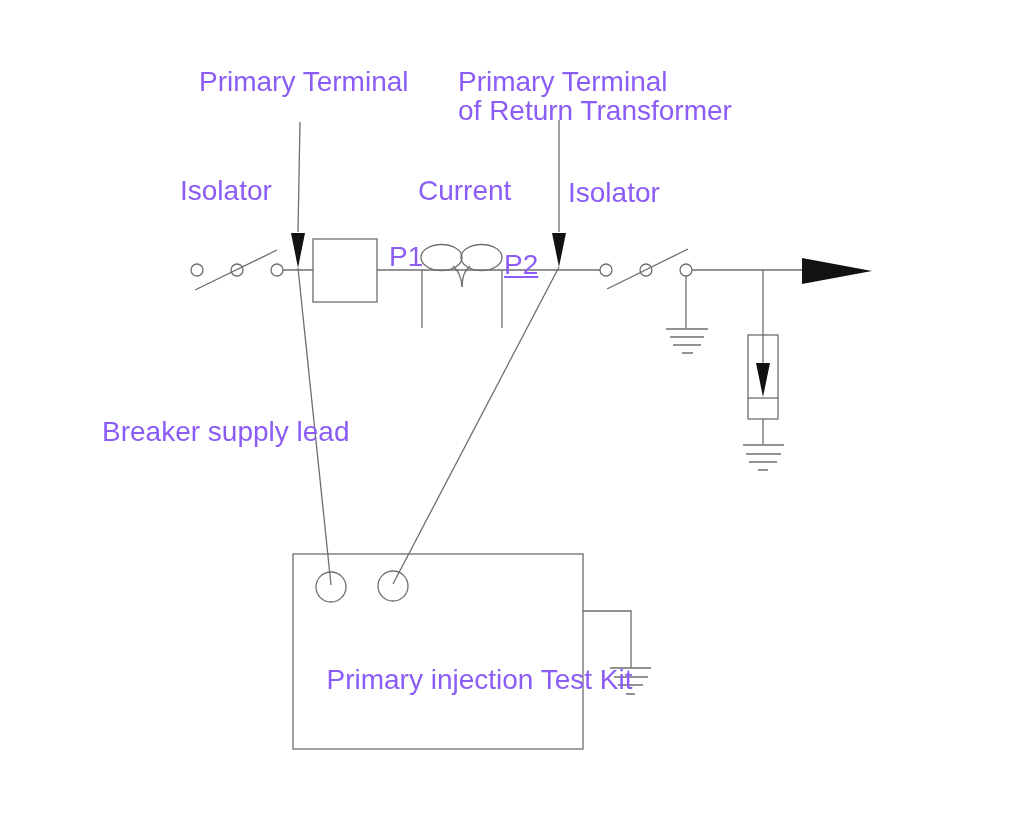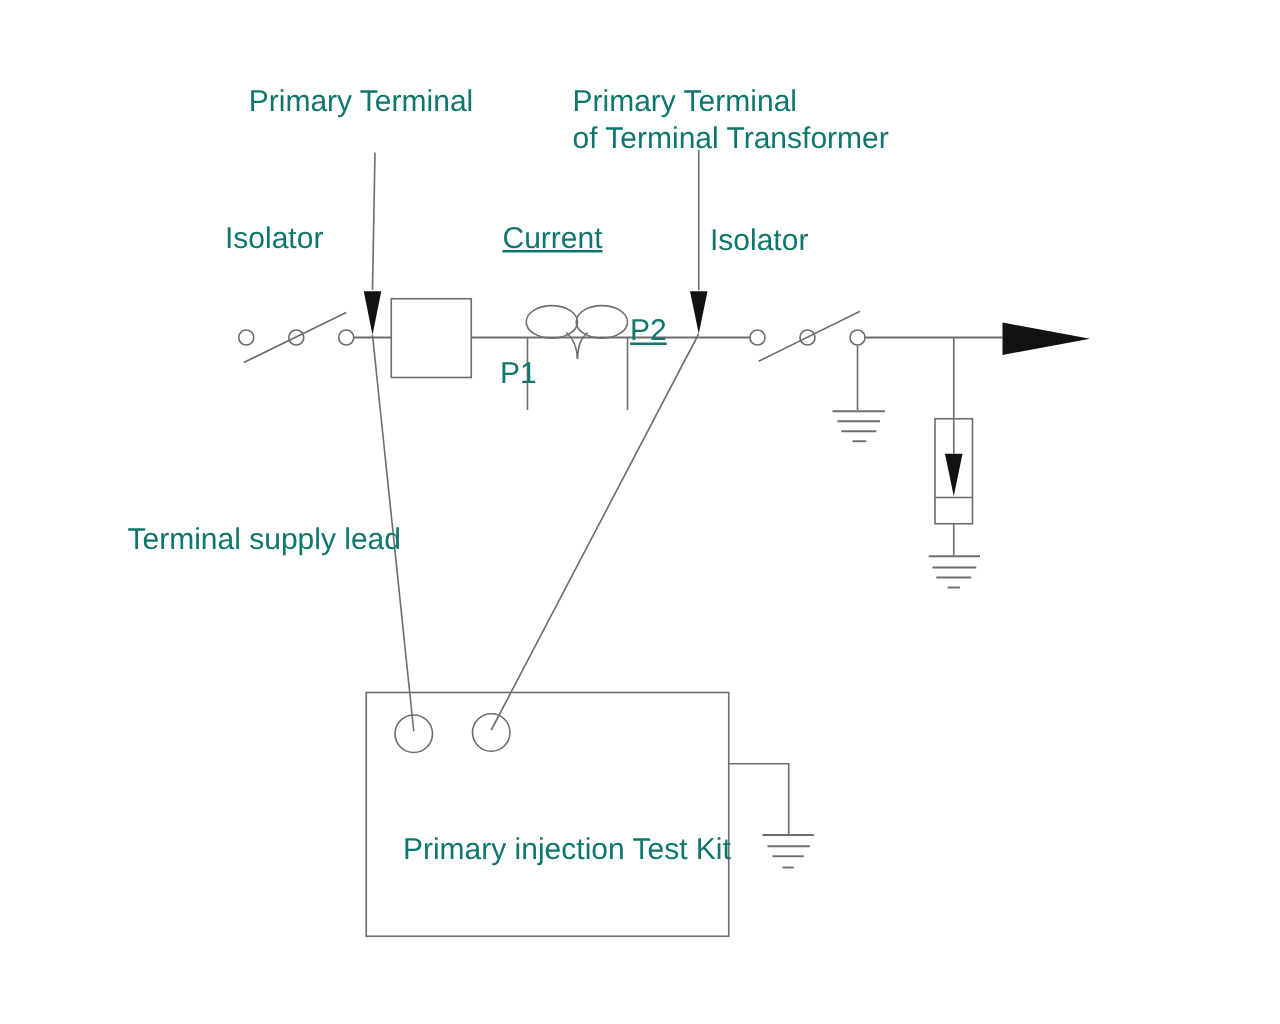--- a/index.html
+++ b/index.html
@@ -16,23 +16,23 @@
     color: #1f1f1f;
     overflow: hidden;
   }
   #diagram-svg {
     position: absolute;
     left: 0;
     top: 0;
   }
   .lbl {
     position: absolute;
-    font-size: 24px;
+    font-size: 28px;
     line-height: 29px;
-    color: #0f766e;
+    color: #8b5cf6;
     white-space: nowrap;
   }
   .lbl span { display: block; }
   .kit-label {
     text-align: center;
   }
 </style>
 </head>
 <body>
 
@@ -125,34 +125,34 @@
       </g>
     </g>
   </svg>
 
   <div class="lbl" style="left:199px; top:67px;">
     <span>Primary Terminal</span>
   </div>
 
   <div class="lbl" style="left:458px; top:67px;">
     <span>Primary Terminal</span>
-    <span>of Terminal Transformer</span>
+    <span>of Return Transformer</span>
   </div>
 
   <div class="lbl" style="left:180px; top:176px;">Isolator</div>
 
 
-  <div class="lbl" style="left:402px; top:176px;text-decoration:underline;">
+  <div class="lbl" style="left:418px; top:176px;">
     <span>Current</span>
   </div>
 
   <div class="lbl" style="left:568px; top:178px;">Isolator</div>
 
-  <div class="lbl" style="left:400px; top:242px;margin-top:42px;">P1</div>
+  <div class="lbl" style="left:389px; top:242px;">P1</div>
 
   <div class="lbl" style="left:504px; top:250px;text-decoration:underline;">P2</div>
 
-  <div class="lbl" style="left:102px; top:417px;">Terminal supply lead</div>
+  <div class="lbl" style="left:102px; top:417px;">Breaker supply lead</div>
 
 
-  <div class="lbl kit-label" style="left:283px; top:665px; width:341px;">Primary injection Test Kit</div>
+  <div class="lbl kit-label" style="left:309px; top:665px; width:341px;">Primary injection Test Kit</div>
 
 </div>
 
 </body></html>

